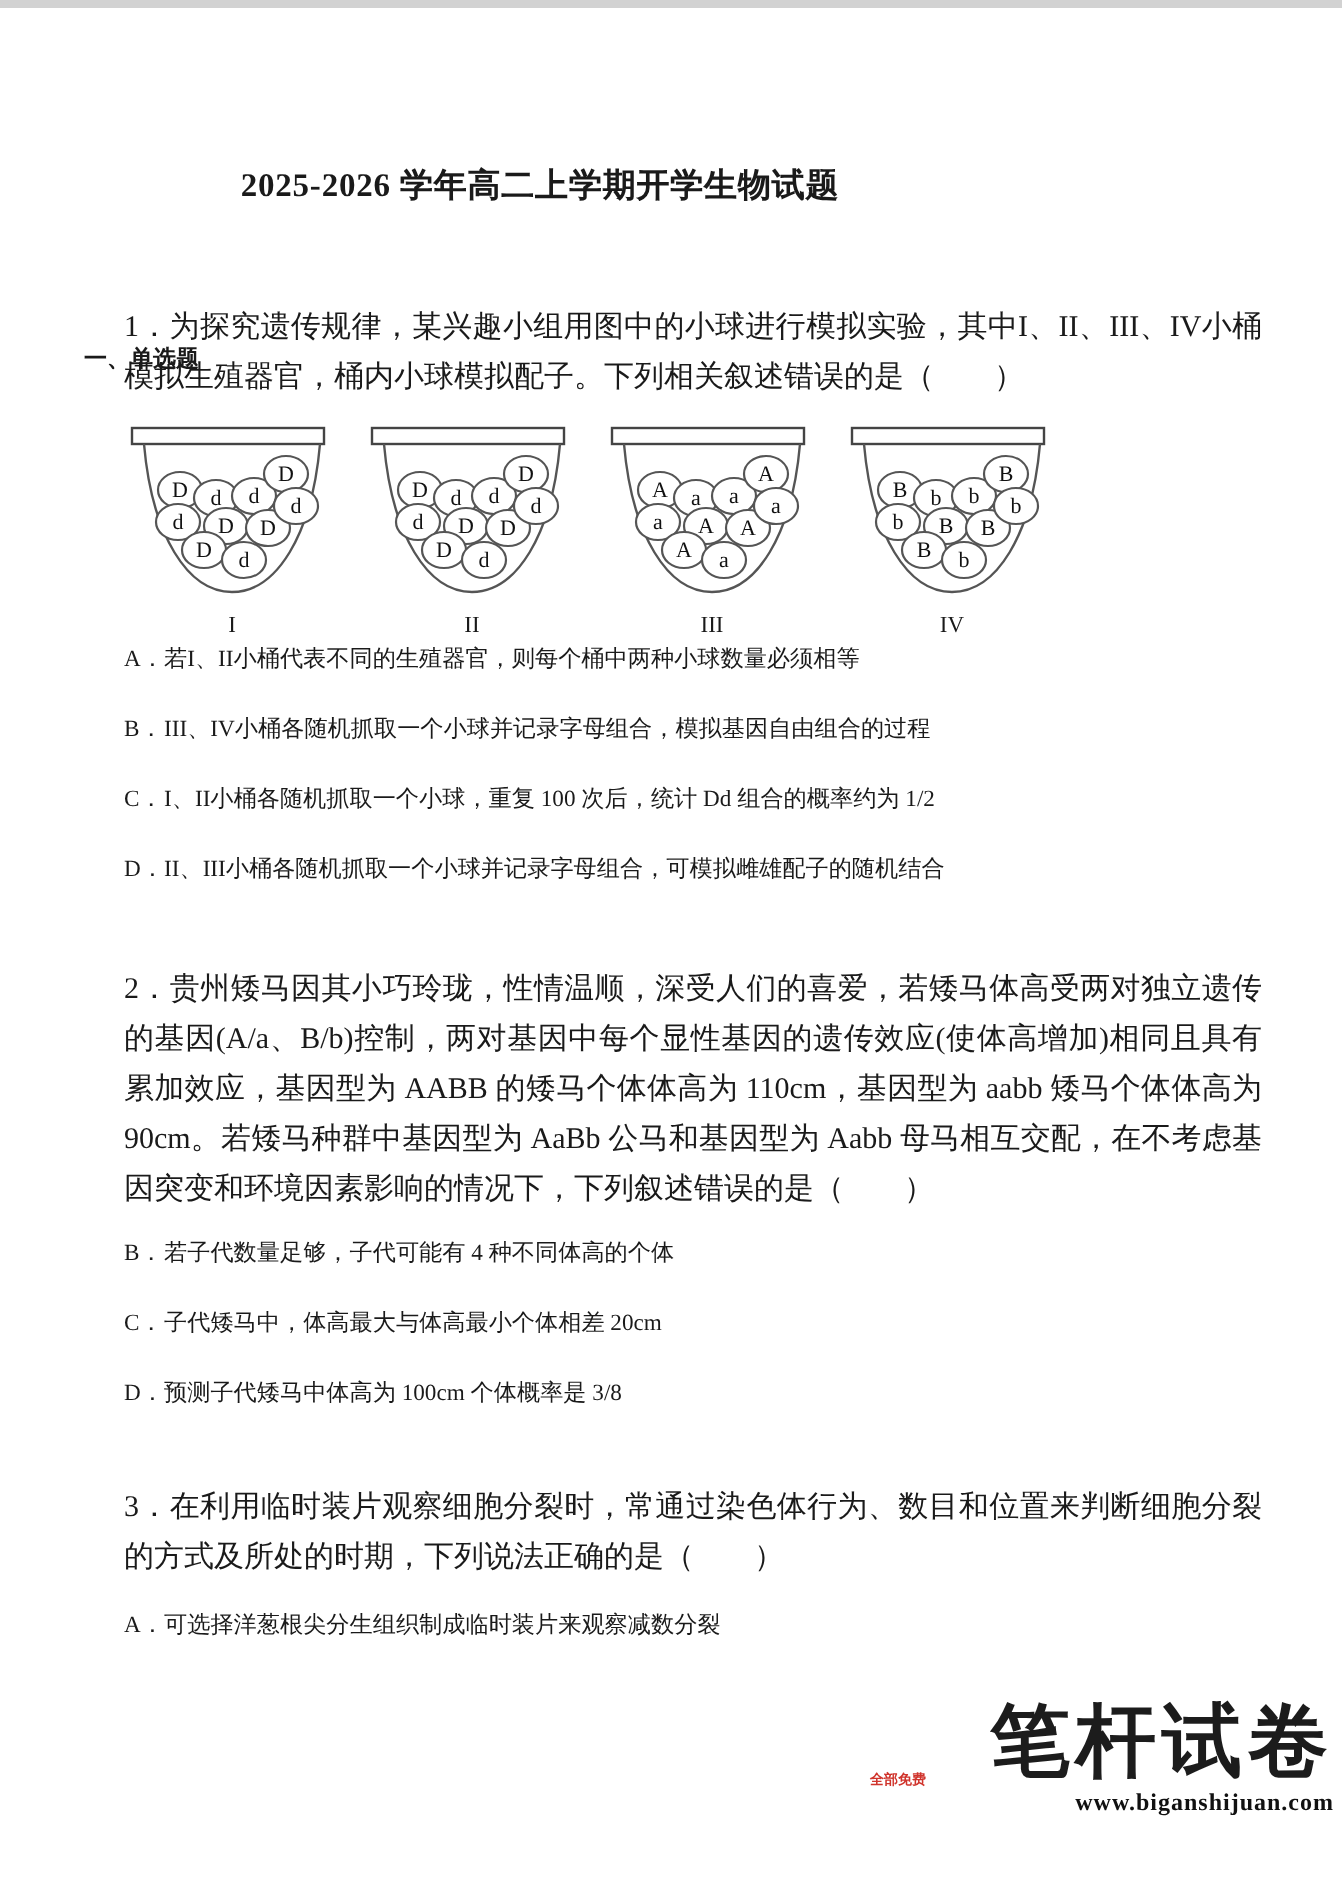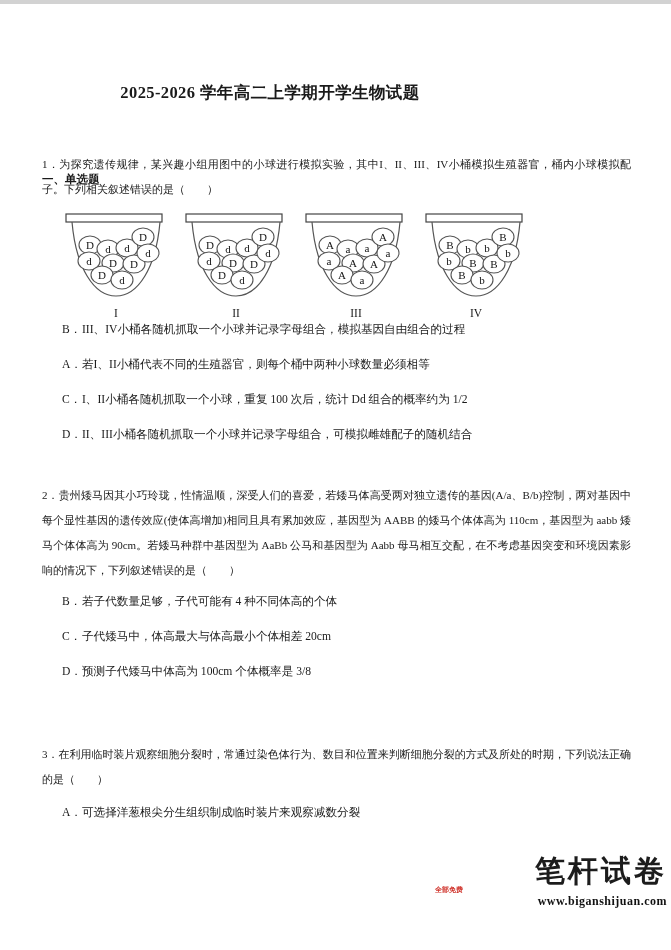--- a/index.html
+++ b/index.html
@@ -46,24 +46,25 @@
     font-size: 11.5px;
     font-weight: bold;
     margin-top: 44px;
   }
   .q-block {
     position: absolute;
     left: 42px;
     width: 589px;
   }
   .q-stem {
-    font-size: 11px;
+    font-size: 15px;
     line-height: 25px;
     text-align: justify;
     text-justify: inter-ideograph;
+    margin-left: 20px;
   }
   .q-options {
     margin-top: 2px;
   }
   .opt {
     font-size: 11.6px;
     line-height: 22px;
     padding-left: 20px;
     margin-bottom: 13px;
     white-space: nowrap;
@@ -104,21 +105,21 @@
   .watermark {
     position: absolute;
     right: 4px;
     bottom: 18px;
     width: 250px;
     height: 80px;
     text-align: right;
   }
   .wm-cn {
     font-family: "DejaVu Sans", sans-serif;
-    font-size: 30px;
+    font-size: 40px;
     font-weight: bold;
     color: #1c1c1c;
     letter-spacing: 3px;
     line-height: 38px;
     padding-left: 22px;
   }
   .wm-url {
     font-family: "Liberation Serif", serif;
     font-size: 12px;
     font-weight: bold;
@@ -278,24 +279,24 @@
             <text x="62" y="69">b</text>
           </g>
         </svg>
         <div class="label">IV</div>
       </div>
 
     </div>
 
     <div class="q-options">
       <div class="opt">
+        <span class="opt-label">A．</span><span>若I、II小桶代表不同的生殖器官，则每个桶中两种小球数量必须相等</span>
+      </div>
+      <div class="opt">
         <span class="opt-label">B．</span><span>III、IV小桶各随机抓取一个小球并记录字母组合，模拟基因自由组合的过程</span>
-      </div>
-      <div class="opt">
-        <span class="opt-label">A．</span><span>若I、II小桶代表不同的生殖器官，则每个桶中两种小球数量必须相等</span>
       </div>
       <div class="opt">
         <span class="opt-label">C．</span><span>I、II小桶各随机抓取一个小球，重复 100 次后，统计 Dd 组合的概率约为 1/2</span>
       </div>
       <div class="opt">
         <span class="opt-label">D．</span><span>II、III小桶各随机抓取一个小球并记录字母组合，可模拟雌雄配子的随机结合</span>
       </div>
     </div>
   </div>
 

